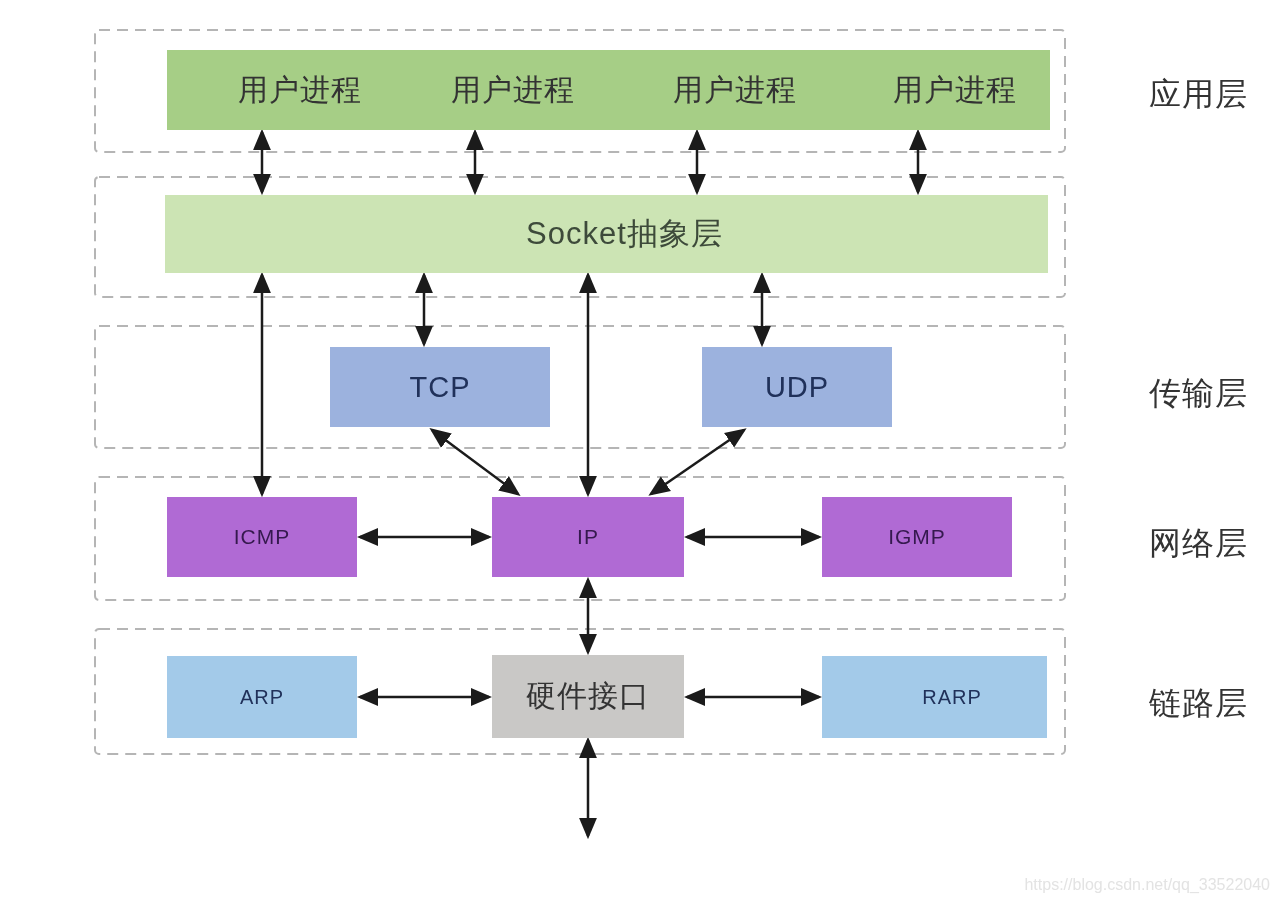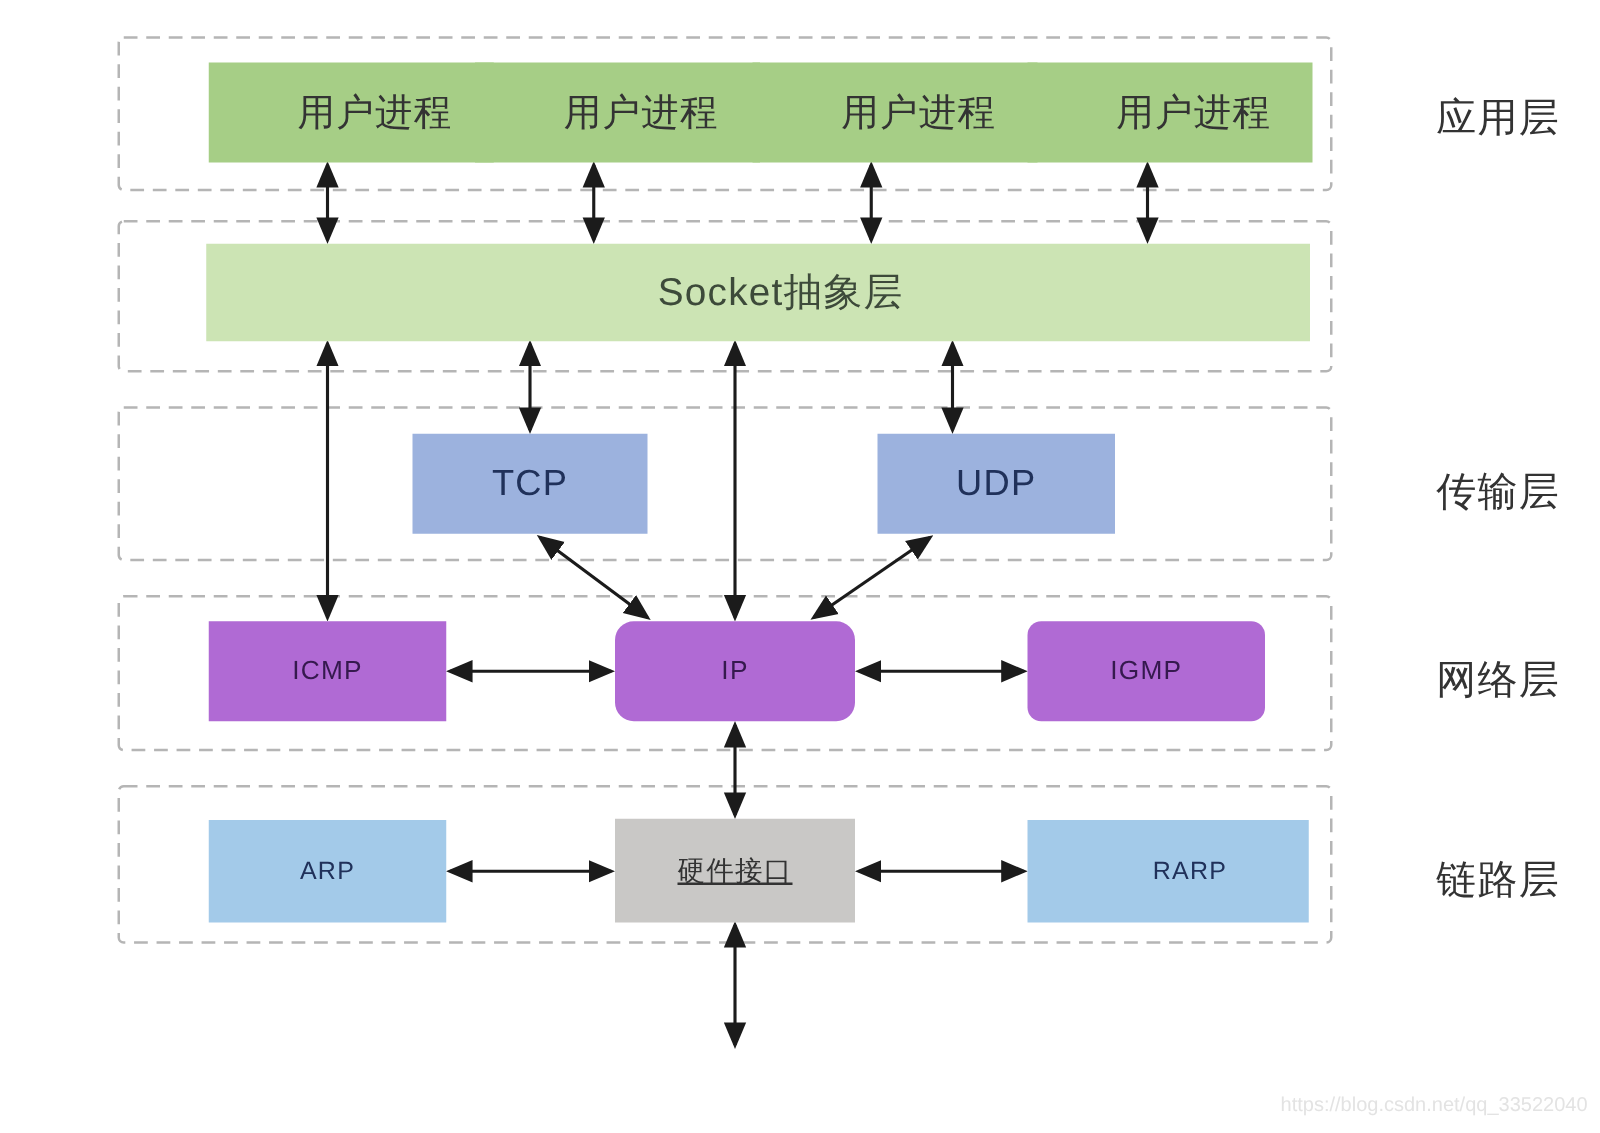--- a/index.html
+++ b/index.html
@@ -58,22 +58,21 @@
     font-size: 21px;
   }
   .lblue {
     background: var(--link_blue, #a3cae9);
     color: var(--blue_text, #20315a);
     font-size: 20px;
   }
   .hgray {
     background: var(--hw_gray, #c9c8c6);
     color: var(--text_dark, #333333);
-    font-size: 22px;
-    text-decoration: underline;
+    font-size: 30px;
   }
   .side-label {
     position: absolute;
     left: 1118px;
     width: 130px;
     text-align: right;
     font-size: 32px;
     color: var(--text_dark, #333333);
     letter-spacing: 1px;
   }
@@ -136,26 +135,26 @@
     <line class="arrow" x1="588" y1="740" x2="588" y2="836" marker-start="url(#ah)" marker-end="url(#ah)"></line>
   </svg>
 
   <div class="node proc" style="left:167px; top:50px;  width:190px; height:80px;">用户进程</div>
   <div class="node proc" style="left:380px; top:50px;  width:190px; height:80px;">用户进程</div>
   <div class="node proc" style="left:602px; top:50px;  width:190px; height:80px;">用户进程</div>
   <div class="node proc" style="left:822px; top:50px;  width:190px; height:80px;">用户进程</div>
 
   <div class="node socket-bar" style="left:165px; top:195px; width:847px; height:78px;padding-left:36px;">Socket抽象层</div>
 
-  <div class="node tblue" style="left:330px; top:347px; width:188px; height:80px;">TCP</div>
+  <div class="node tblue" style="left:330px; top:347px; width:220px; height:80px;">TCP</div>
   <div class="node tblue" style="left:702px; top:347px; width:190px; height:80px;">UDP</div>
 
   <div class="node npurple" style="left:167px; top:497px; width:190px; height:80px;">ICMP</div>
-  <div class="node npurple" style="left:492px; top:497px; width:192px; height:80px;border-radius:15px;">IP</div>
-  <div class="node npurple" style="left:822px; top:497px; width:190px; height:80px;border-radius:11px;">IGMP</div>
+  <div class="node npurple" style="left:492px; top:497px; width:192px; height:80px;">IP</div>
+  <div class="node npurple" style="left:822px; top:497px; width:190px; height:80px;">IGMP</div>
 
   <div class="node lblue" style="left:167px; top:656px; width:190px; height:82px;">ARP</div>
   <div class="node hgray" style="left:492px; top:655px; width:192px; height:83px;">硬件接口</div>
   <div class="node lblue" style="left:822px; top:656px; width:190px; height:82px;padding-left:35px;">RARP</div>
 
   <div class="side-label" style="top:73px;">应用层</div>
   <div class="side-label" style="top:372px;">传输层</div>
   <div class="side-label" style="top:522px;">网络层</div>
   <div class="side-label" style="top:682px;">链路层</div>
 

